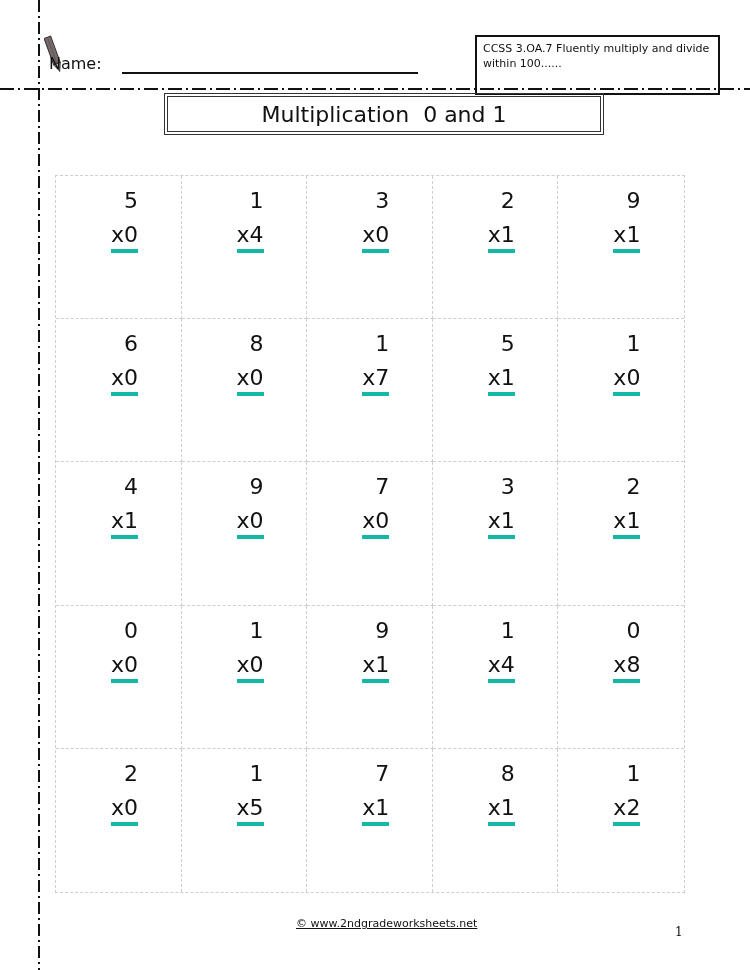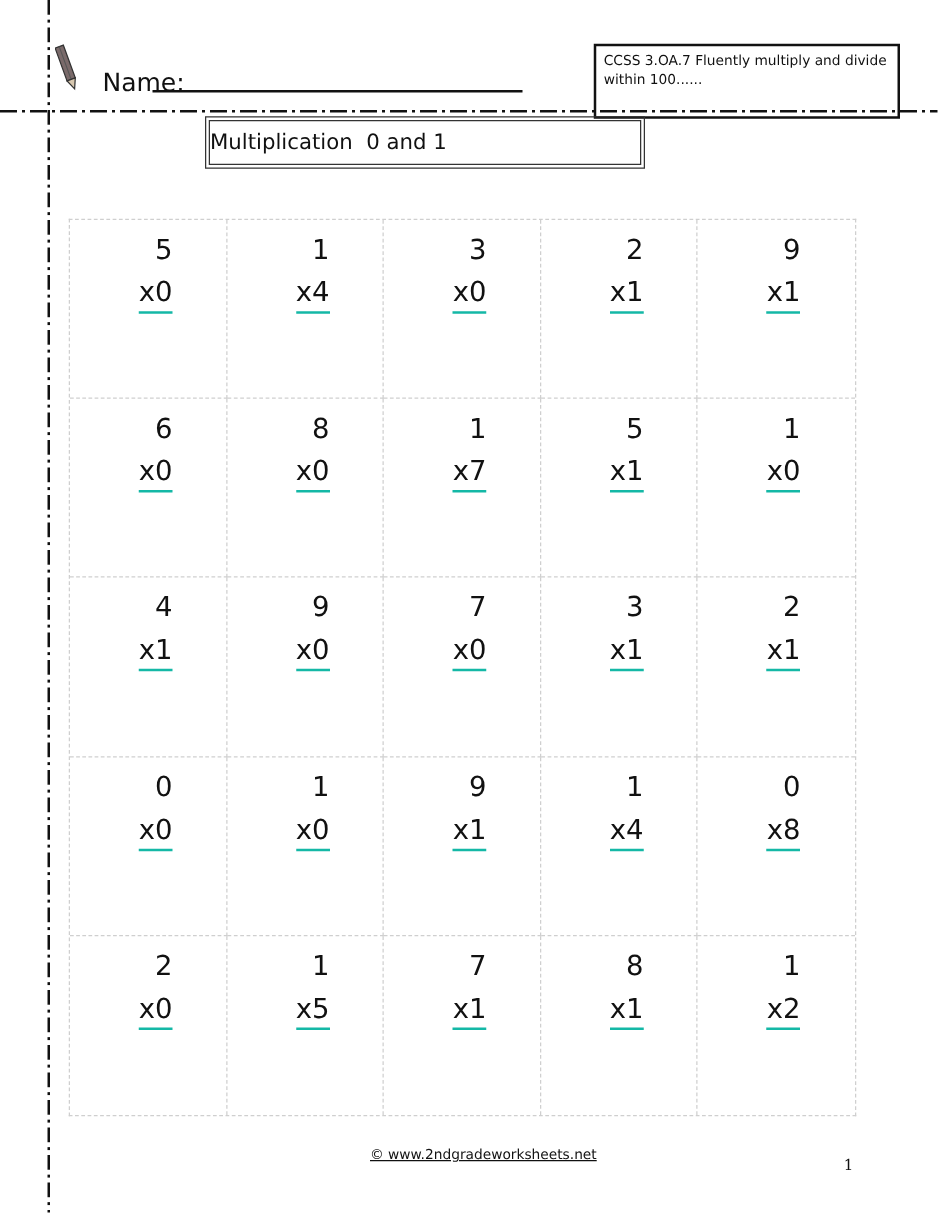--- a/index.html
+++ b/index.html
@@ -11,49 +11,49 @@
     position: absolute; left: 38px; top: 0; width: 2px; height: 970px;
     background-image: linear-gradient(to bottom, #111 0, #111 12px, transparent 12px, transparent 16px, #111 16px, #111 18px, transparent 18px, transparent 22px);
     background-size: 2px 22px;
   }
   .hline {
     position: absolute; left: 0; top: 88px; width: 750px; height: 2px;
     background-image: linear-gradient(to right, #111 0, #111 14px, transparent 14px, transparent 18px, #111 18px, #111 20px, transparent 20px, transparent 24px);
     background-size: 24px 2px;
   }
   .pencil { position: absolute; left: 44px; top: 34px; width: 20px; height: 40px; }
-  .name-label { position: absolute; left: 82px; top: 54px; font-size: 20px; }
+  .name-label { position: absolute; left: 49px; top: 54px; font-size: 16px; }
   .name-line { position: absolute; left: 122px; top: 72px; width: 296px; height: 0; border-bottom: 2px solid #111; }
   .standard-box {
     position: absolute; left: 475px; top: 35px; width: 245px; height: 60px;
     border: 2px solid #111; box-sizing: border-box; padding: 4px 6px;
     font-size: 11px; line-height: 15px;
   }
   .title-box {
-    position: absolute; left: 164px; top: 93px; width: 352px; height: 42px;
+    position: absolute; left: 164px; top: 93px; width: 440px; height: 42px;
     border: 4px double #333; box-sizing: border-box;
-    display: flex; align-items: center; justify-content: flex-start;
-    font-size: 17px;
+    display: flex; align-items: center; justify-content: center;
+    font-size: 22px;
   }
   .grid {
     position: absolute; left: 55px; top: 175px; width: 630px; height: 718px;
     display: grid; grid-template-columns: repeat(5, 1fr); grid-template-rows: repeat(5, 1fr);
     border: 1px dashed #cfcfcf; box-sizing: border-box;
   }
   .cell {
     border-right: 1px dashed #cfcfcf; border-bottom: 1px dashed #cfcfcf;
     position: relative; box-sizing: border-box;
   }
   .cell:nth-child(5n) { border-right: none; }
   .cell:nth-child(n+21) { border-bottom: none; }
   .prob {
     position: absolute; left: 48px; top: 8px; width: 34px;
     font-size: 22px; line-height: 34px; text-align: right;
   }
-  .prob .mult { display: inline-block; border-bottom: 2px solid #14b8a6; line-height: 28px; }
+  .prob .mult { display: inline-block; border-bottom: 4px solid #14b8a6; line-height: 28px; }
   .footer { position: absolute; left: 296px; top: 917px; font-size: 11px; text-decoration: underline; }
   .page-num { position: absolute; left: 675px; top: 925px; font-size: 12px; font-family: "DejaVu Serif", serif; }
 </style>
 </head>
 <body>
 
 <div class="vline"></div>
 <div class="hline"></div>
 
 <svg class="pencil" viewBox="0 0 20 40">

